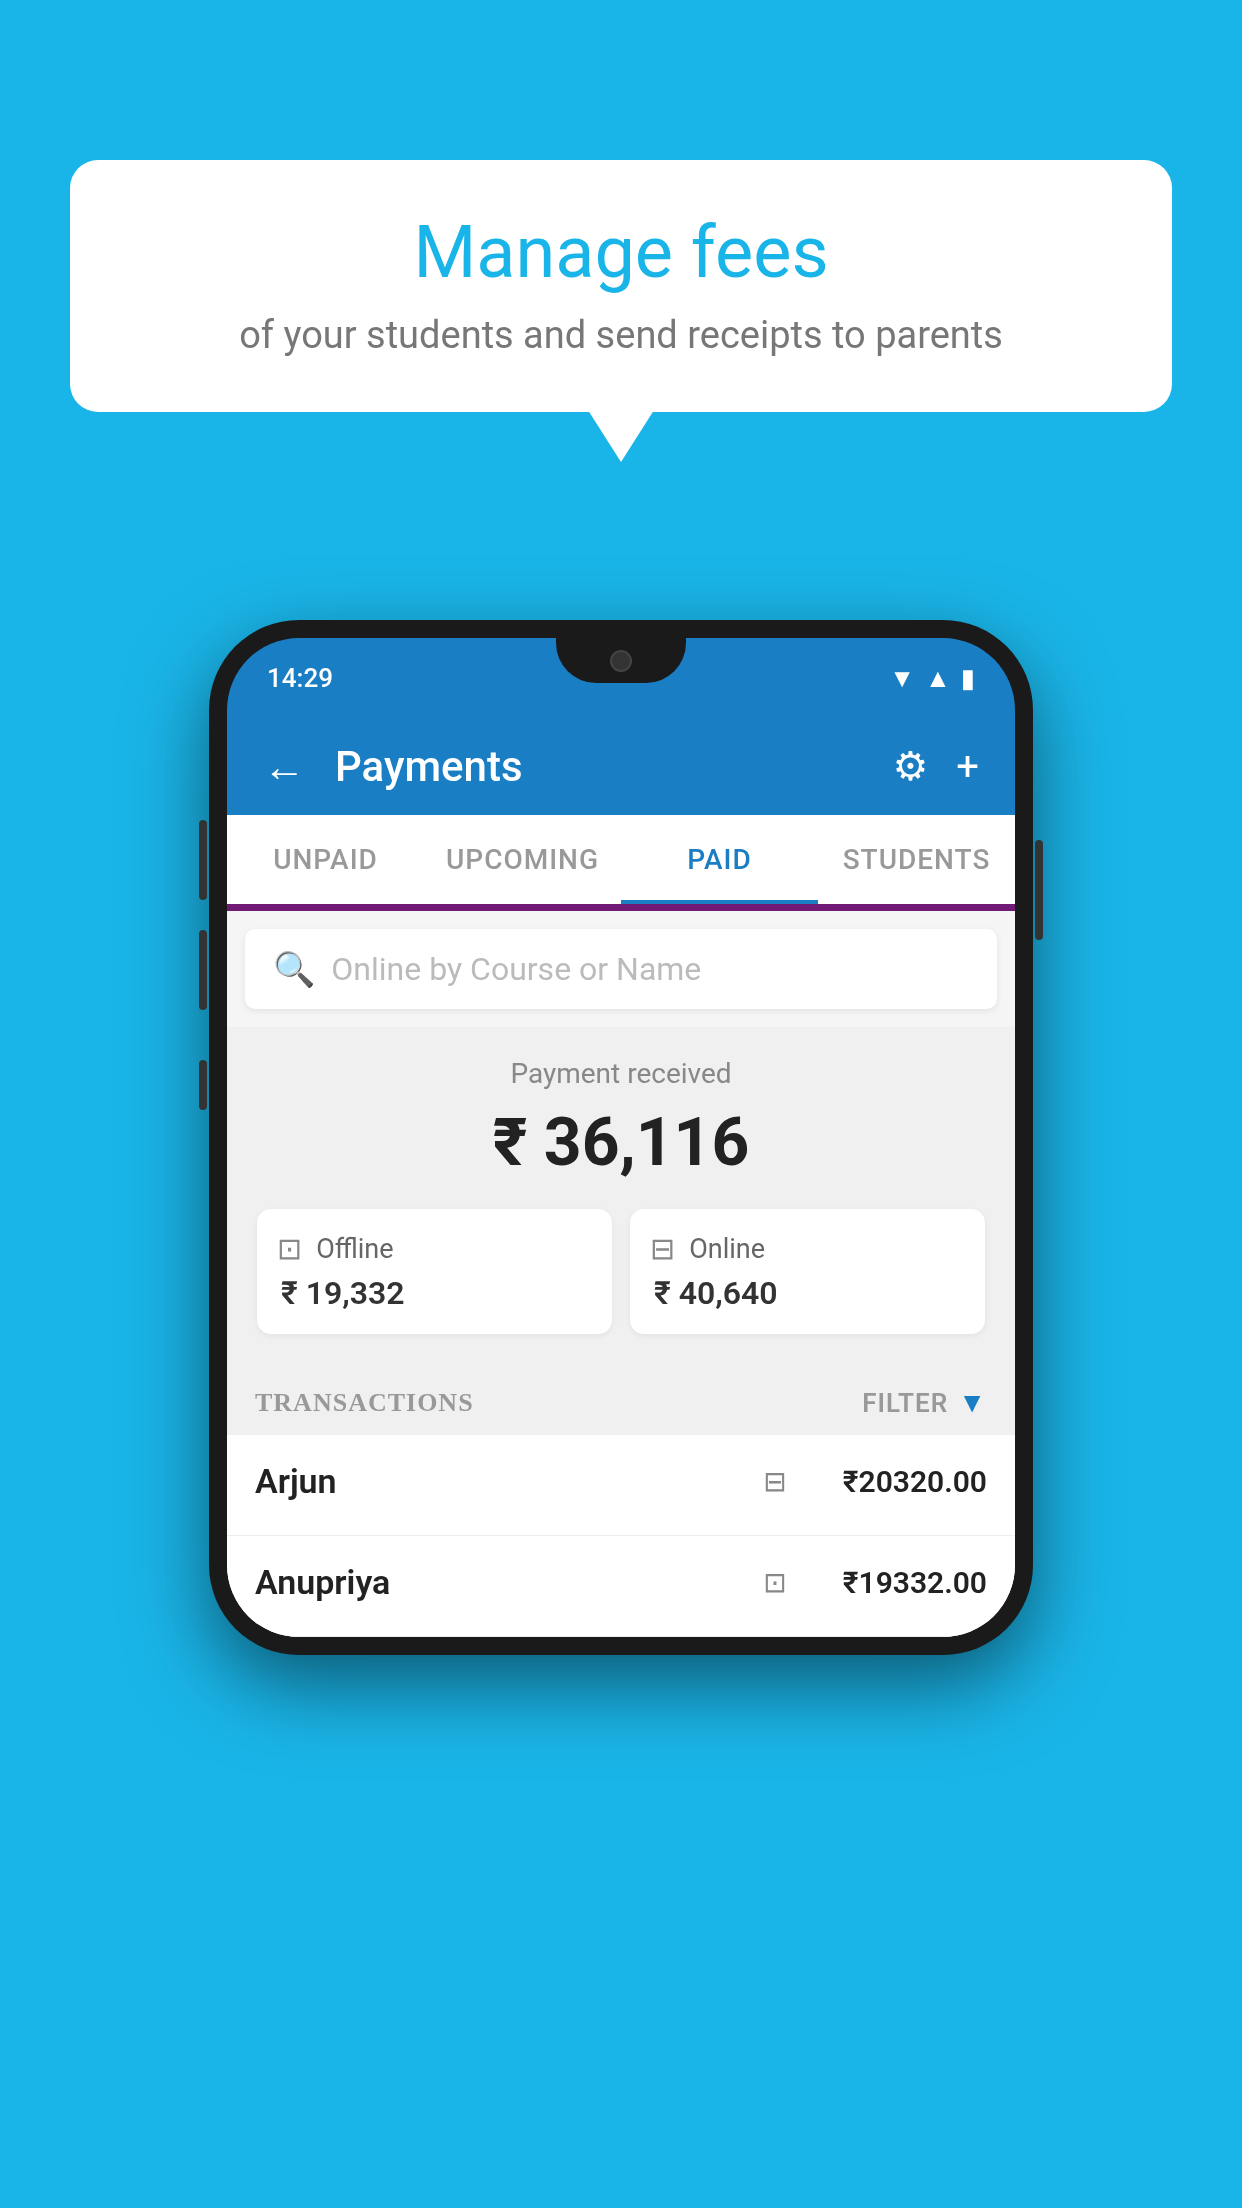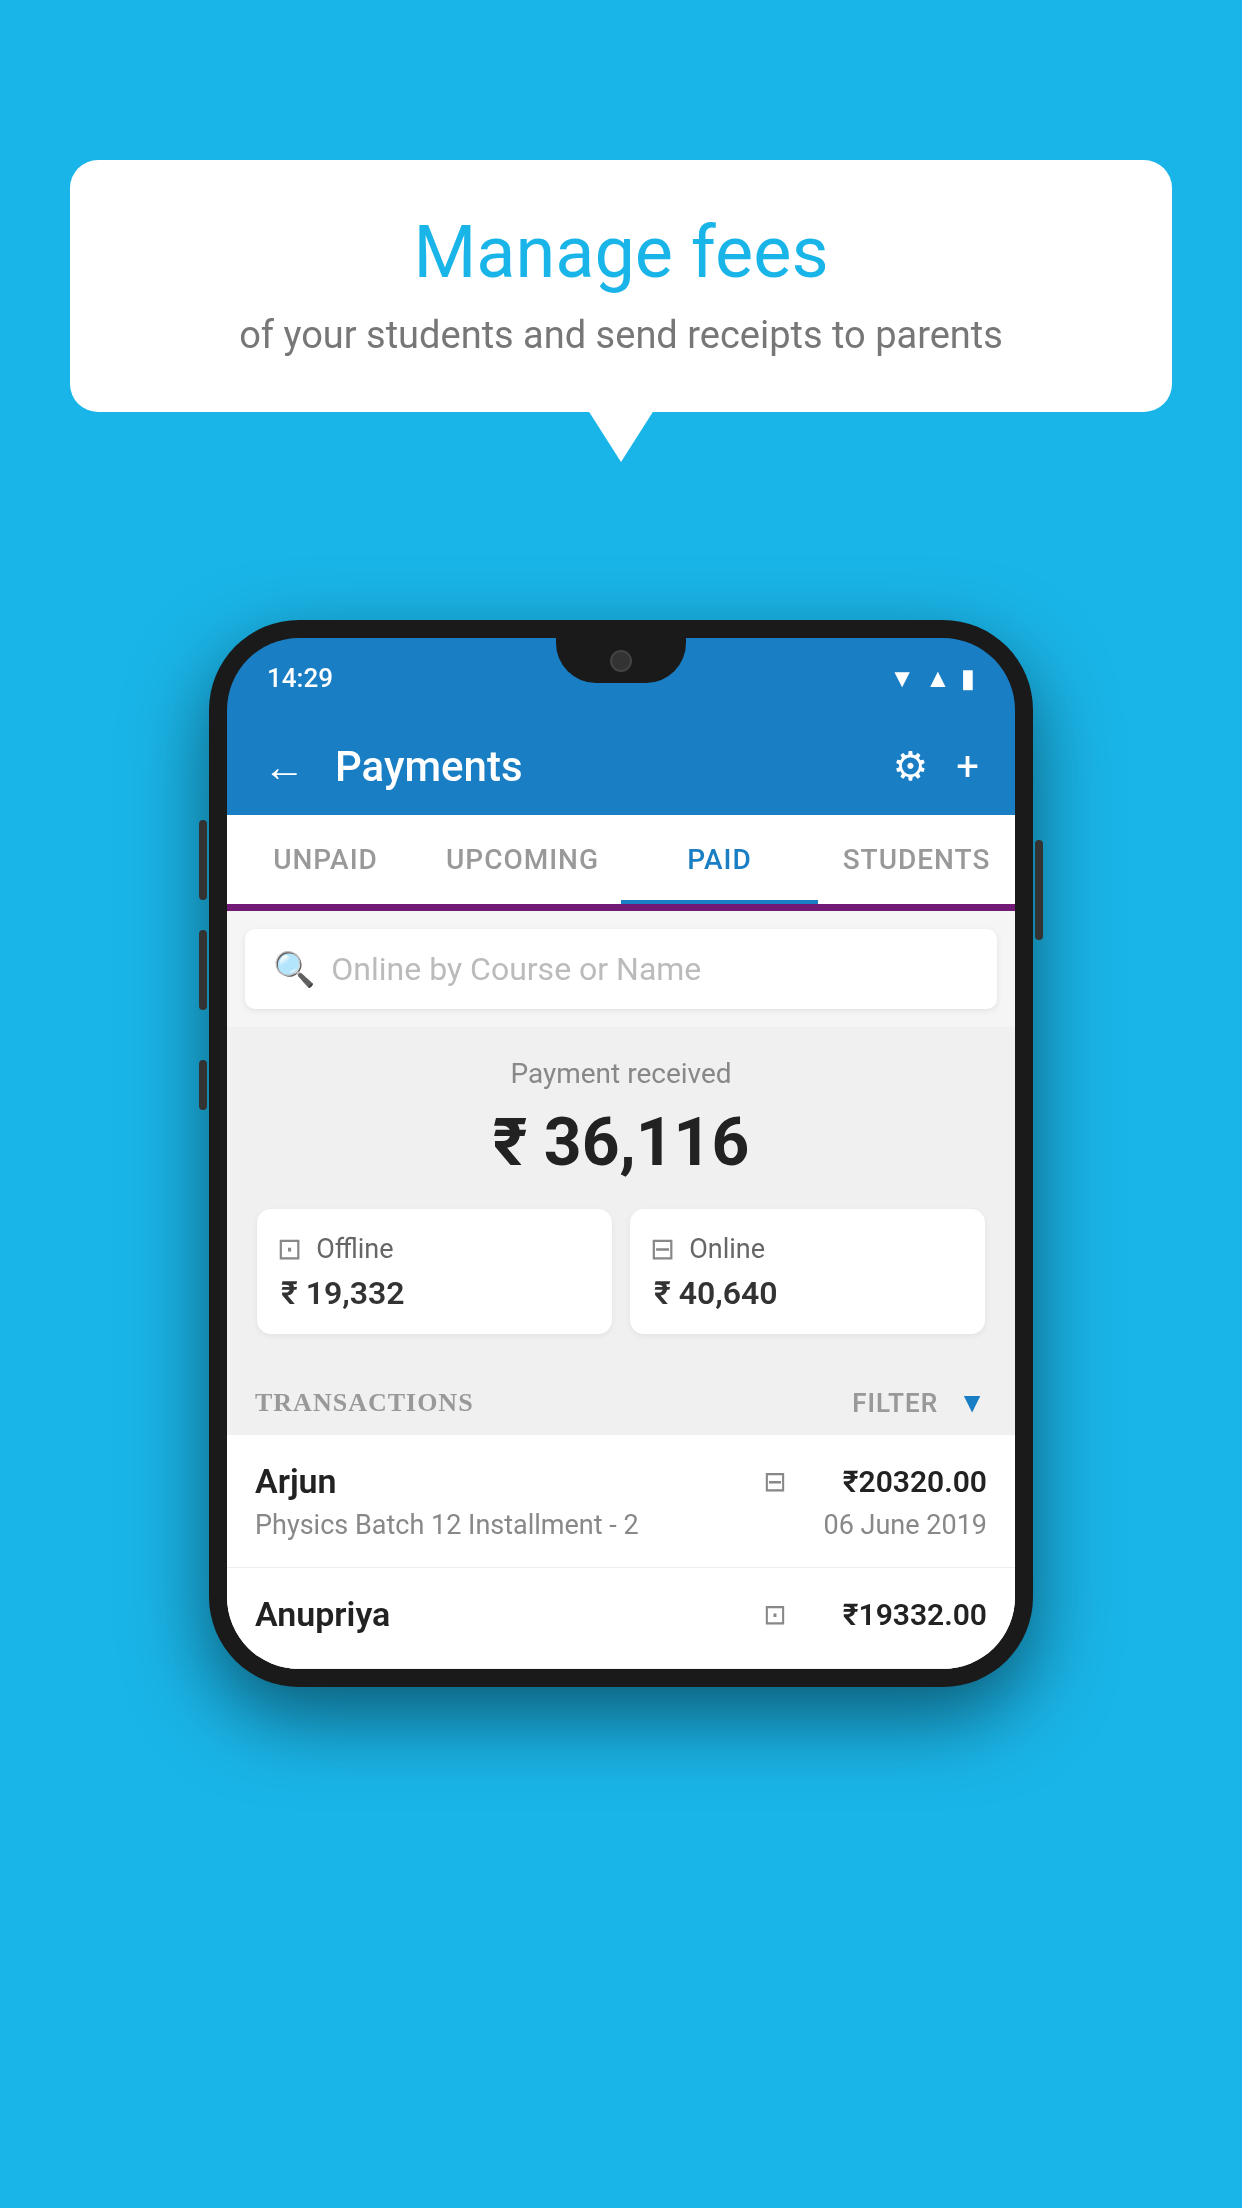--- a/index.html
+++ b/index.html
@@ -259,21 +259,21 @@
     .transactions-label {
       font-size: 26px;
       color: #999;
       font-weight: 600;
       letter-spacing: 1px;
       font-family: Liberation Serif, serif;
     }
     .filter-btn {
       display: flex;
       align-items: center;
-      gap: 20px;
+      gap: 10px;
       font-size: 26px;
       color: #999;
       font-weight: 600;
       letter-spacing: 1px;
       cursor: pointer;
     }
     .filter-icon {
       color: #1a7ec4;
       font-size: 28px;
     }
@@ -447,24 +447,20 @@
       </div>
 
       <div class="transaction-row">
         <div class="transaction-top">
           <span class="student-name">Arjun</span>
           <div class="transaction-amount-wrap">
             <span class="online-icon">⊟</span>
             <span class="transaction-amount">₹20320.00</span>
           </div>
         </div>
-        <div class="transaction-bottom">
-          <span class="course-name">Physics Batch 12 Installment - 2</span>
-          <span class="transaction-date">06 June 2019</span>
-        </div>
       </div>
 
       <div class="transaction-row">
         <div class="transaction-top">
           <span class="student-name">Anupriya</span>
           <div class="transaction-amount-wrap">
             <span class="offline-icon">⊡</span>
             <span class="transaction-amount">₹19332.00</span>
           </div>
         </div>

